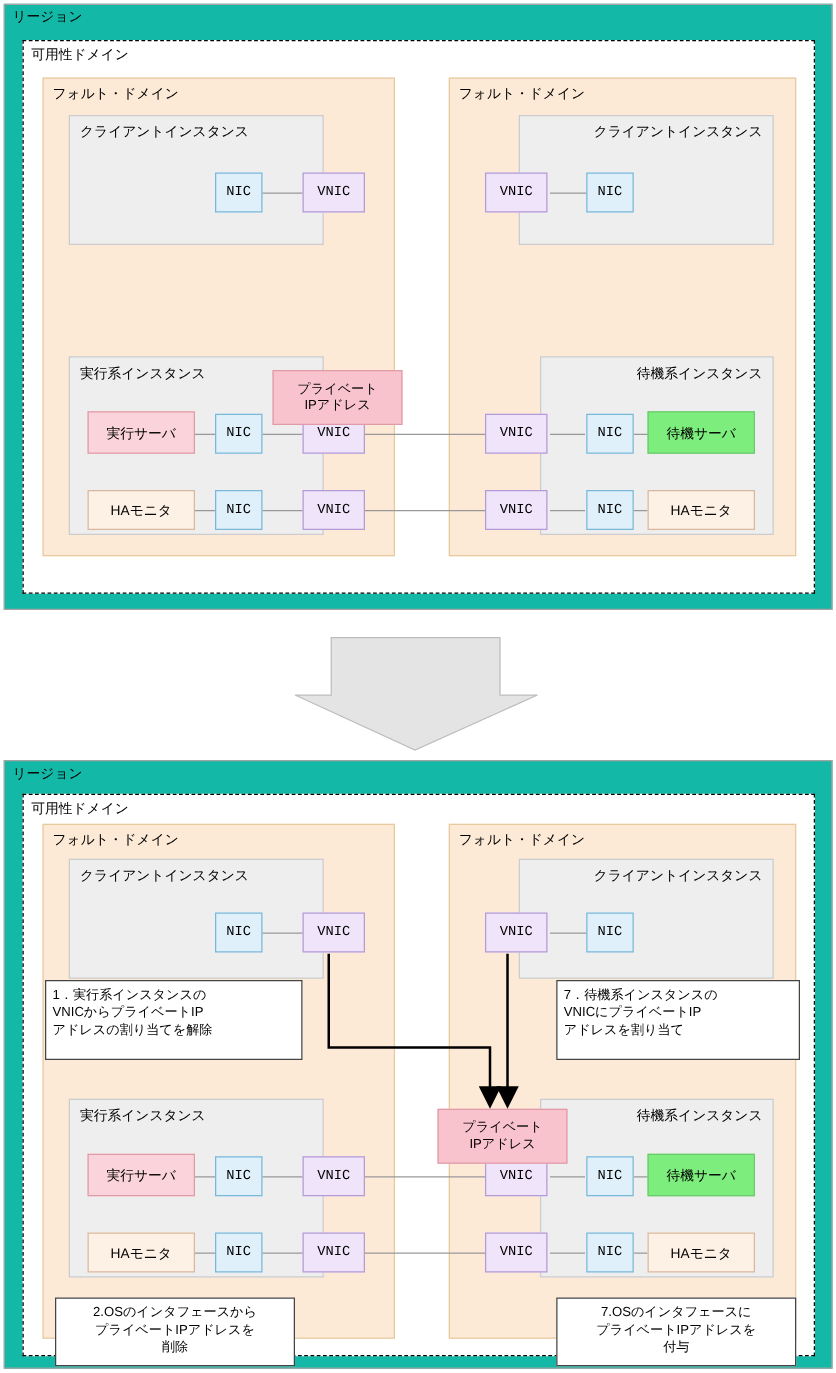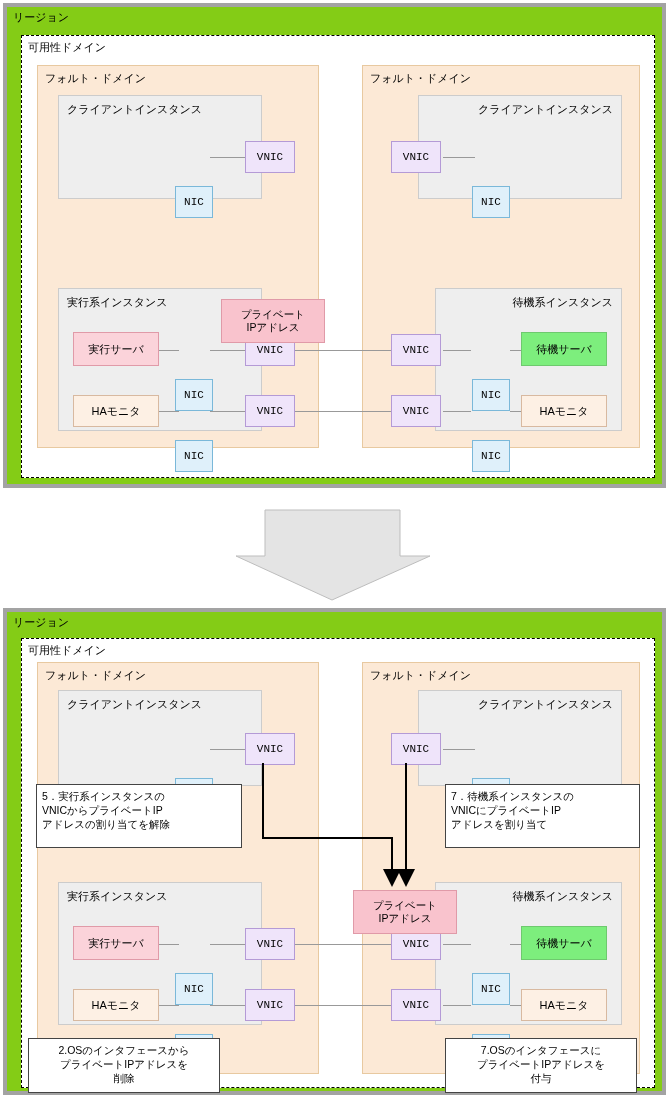--- a/index.html
+++ b/index.html
@@ -1,27 +1,27 @@
 <!DOCTYPE html>
 <html><head>
 <meta charset="utf-8">
 <style>
   html,body{margin:0;padding:0;background:#ffffff;}
   body{width:669px;height:1098px;position:relative;font-family:"Liberation Sans","DejaVu Sans",sans-serif;color:#000;}
   .mono{font-family:"Liberation Mono","DejaVu Sans Mono",monospace;}
 
   
-  .region{position:absolute;border:4px solid #a3a3a3;background:#84cc16;box-sizing:border-box;}
+  .region{position:absolute;border:1px solid #a3a3a3;background:#14b8a6;box-sizing:border-box;}
   .ad{position:absolute;border:1px dashed #000;background:#fff;box-sizing:border-box;}
   .fd{position:absolute;border:1px solid #e8c9a0;background:#fce9d6;box-sizing:border-box;}
   .grey-box{position:absolute;border:1px solid #cccccc;background:#eeeeee;box-sizing:border-box;}
   .lbl{position:absolute;font-size:11px;line-height:13px;white-space:nowrap;}
 
   .nic{position:absolute;box-sizing:border-box;border:1px solid #7ab8d9;background:#dff0fa;
-       font-size:11px;text-align:center;display:flex;align-items:center;justify-content:center;margin-top:45px;}
+       font-size:11px;text-align:center;display:flex;align-items:center;justify-content:center;}
   .vnic{position:absolute;box-sizing:border-box;border:1px solid #b49ad6;background:#efe4fa;
        font-size:11px;text-align:center;display:flex;align-items:center;justify-content:center;}
   .srv-run{position:absolute;box-sizing:border-box;border:1px solid #e09aa8;background:#fbd3da;
        font-size:11px;text-align:center;display:flex;align-items:center;justify-content:center;}
   .srv-stby{position:absolute;box-sizing:border-box;border:1px solid #6ec96e;background:#7dee7d;
        font-size:11px;text-align:left;display:flex;align-items:center;justify-content:center;}
   .ha{position:absolute;box-sizing:border-box;border:1px solid #d8b9a0;background:#fdf0e4;
        font-size:11px;text-align:center;display:flex;align-items:center;justify-content:center;}
   .pip{position:absolute;box-sizing:border-box;border:1px solid #e09aa8;background:#f9c3cd;
        font-size:10.5px;line-height:13px;text-align:left;display:flex;align-items:center;
@@ -178,24 +178,24 @@
     <marker id="ah" markerWidth="9" markerHeight="9" refX="4.5" refY="4.5" orient="auto">
       <path d="M0,0 L9,4.5 L0,9 z" fill="#000"></path>
     </marker>
   </defs>
 
   <path d="M263,763 L263,838 L392,838 L392,878" fill="none" stroke="#000" stroke-width="2" marker-end="url(#ah)"></path>
 
   <path d="M406,763 L406,878" fill="none" stroke="#000" stroke-width="2" marker-end="url(#ah)"></path>
 </svg>
 
-<div class="callout" style="left:36px;top:784px;width:206px;height:64px;white-space:pre-line;">5．実行系インスタンスの
+<div class="callout" style="left:36px;top:784px;width:206px;height:64px;white-space:pre-line;">1．実行系インスタンスの
 VNICからプライベートIP
 アドレスの割り当てを解除</div>
 <div class="callout" style="left:445px;top:784px;width:195px;height:64px;white-space:pre-line;">7．待機系インスタンスの
 VNICにプライベートIP
 アドレスを割り当て</div>
-<div class="callout ctr" style="left:28px;top:1038px;width:192px;height:55px;white-space:pre-line;">2.OSのインタフェースから
+<div class="callout ctr" style="left:44px;top:1038px;width:192px;height:55px;white-space:pre-line;">2.OSのインタフェースから
 プライベートIPアドレスを
 削除</div>
 <div class="callout ctr" style="left:445px;top:1038px;width:192px;height:55px;white-space:pre-line;">7.OSのインタフェースに
 プライベートIPアドレスを
 付与</div>
 
 </body></html>

